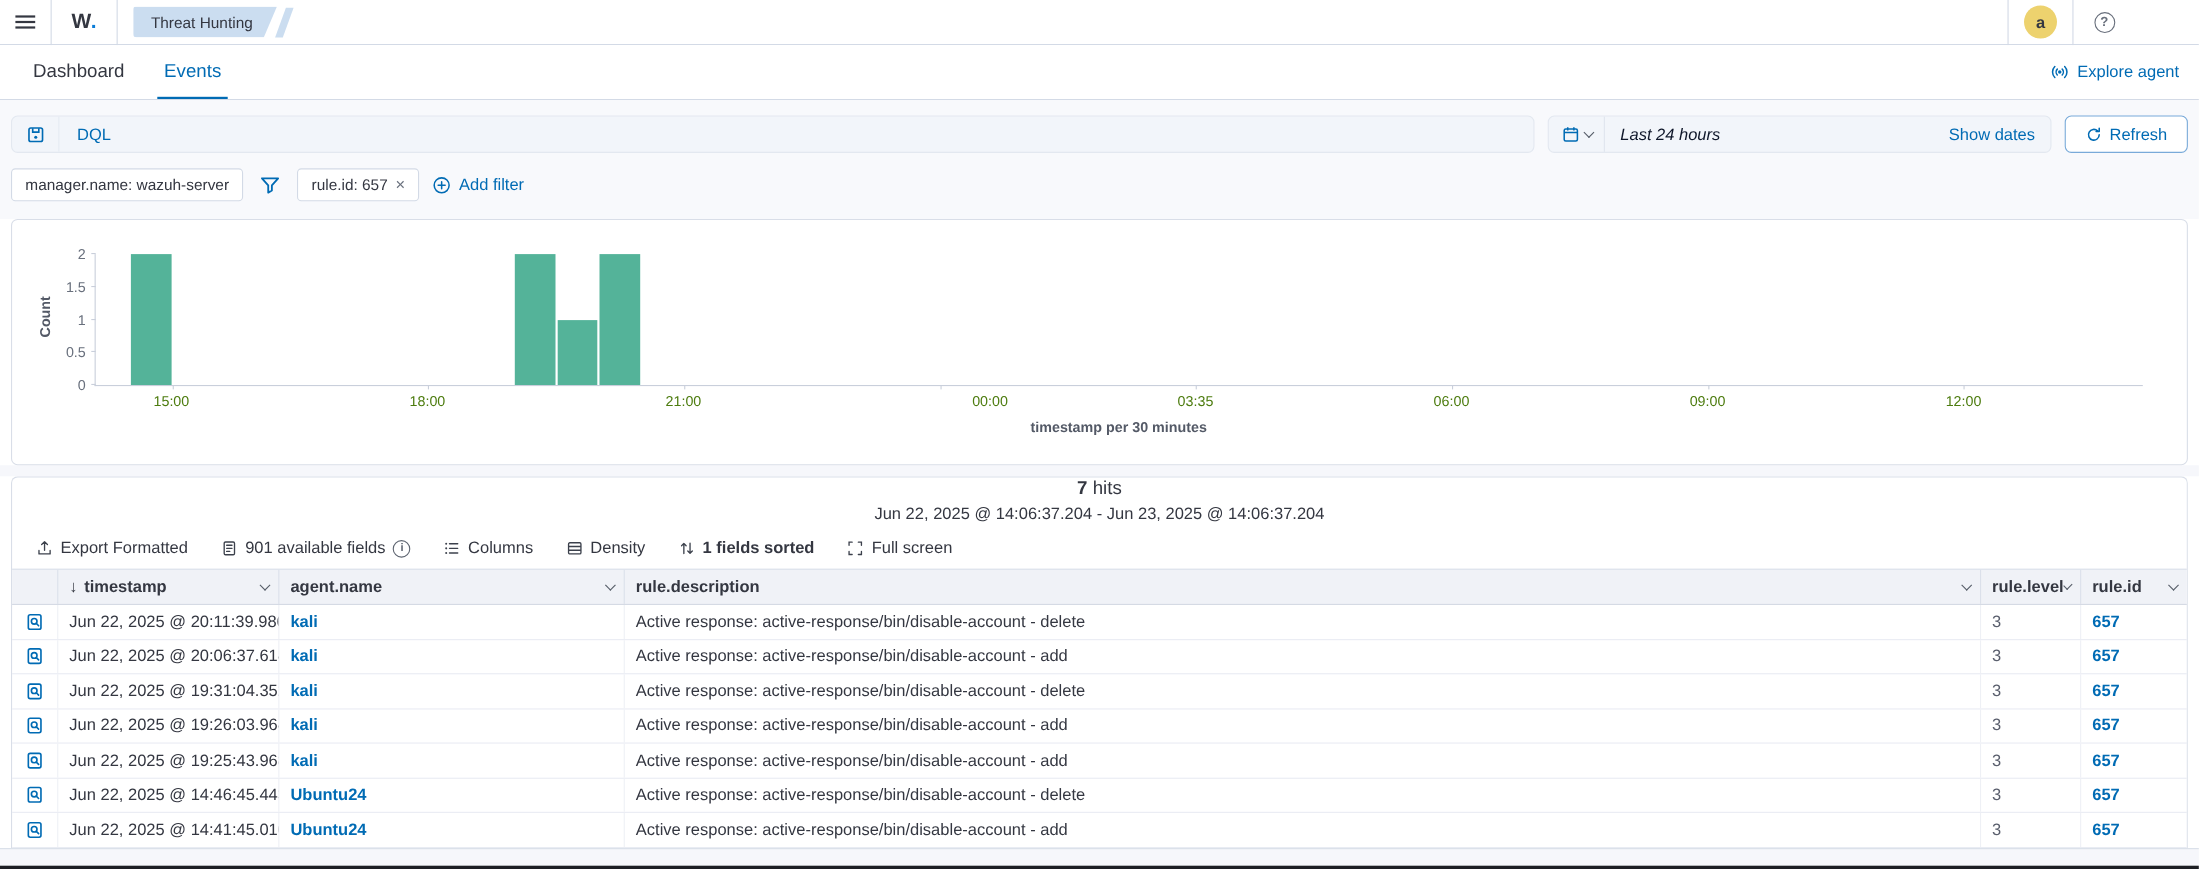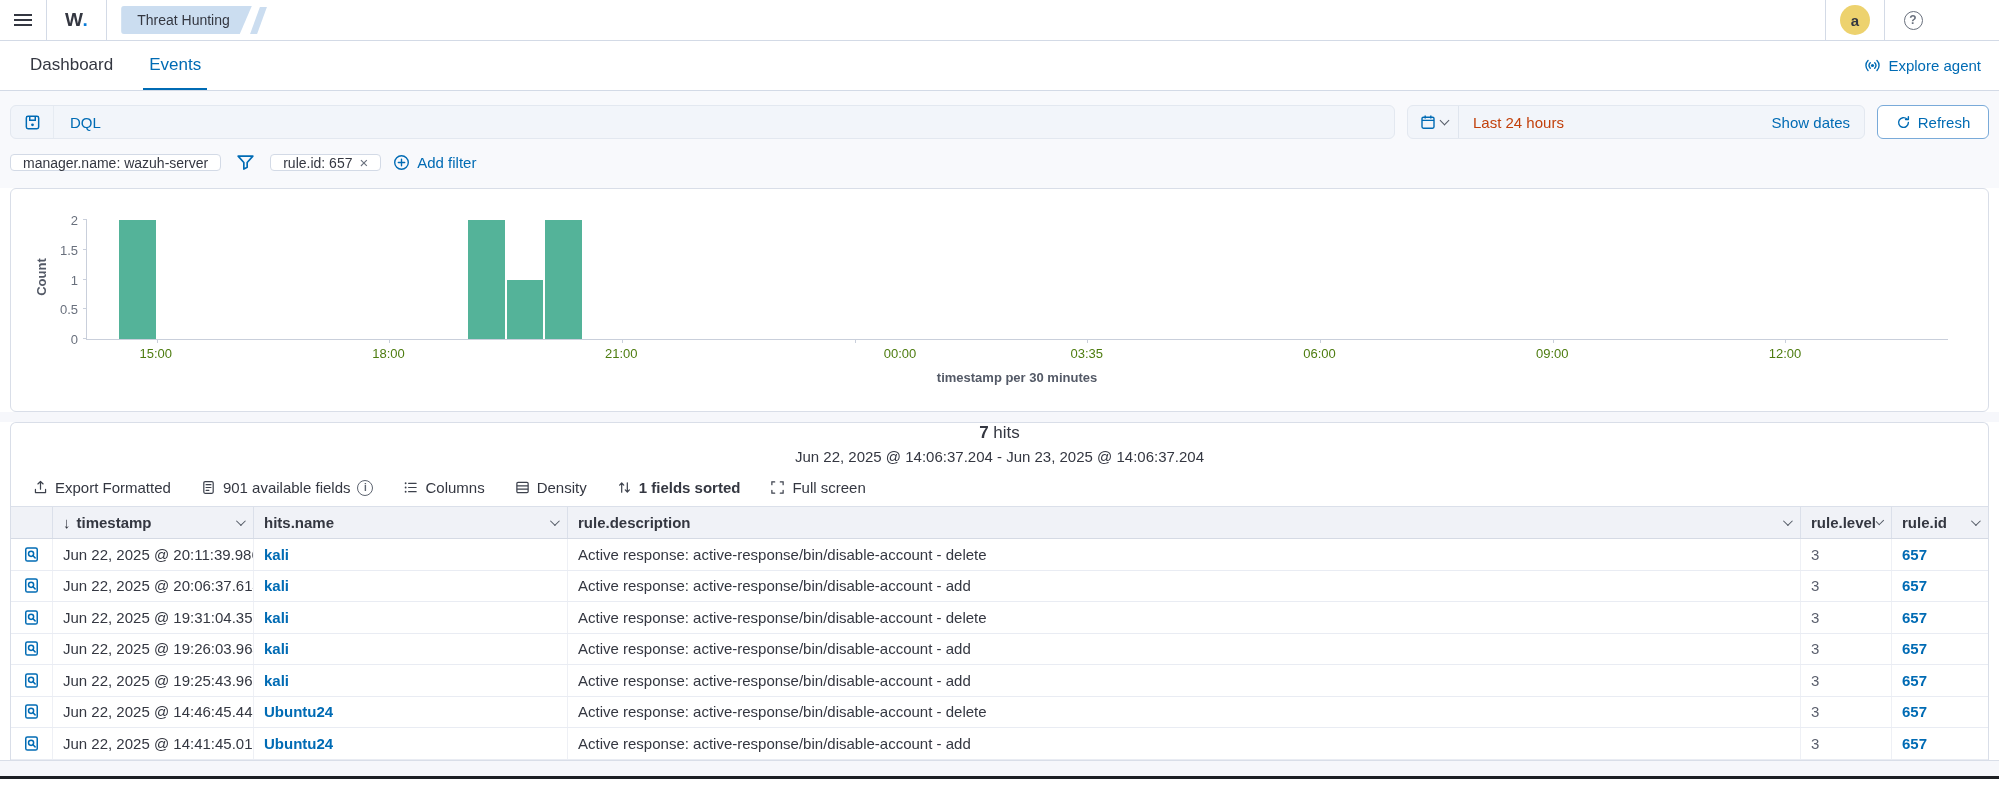--- a/index.html
+++ b/index.html
@@ -47,28 +47,28 @@
   .searchbox .sicon { width:42px; display:flex; align-items:center; justify-content:center; cursor:pointer; }
   .searchbox input { flex:1; border:none; outline:none; background:transparent; font-size:15px;
     color:#343741; font-family:inherit; }
   .searchbox input::placeholder { color:#69707d; }
   .dql { padding:0 16px; height:100%; display:flex; align-items:center; color:#006bb4; font-size:15px;
     font-weight:500; cursor:pointer; border-left:1px solid #e6ebf2; }
   .timepicker { width:458px; height:34px; background:#f2f5fa; border:1px solid #e3e8f0; border-radius:6px;
     display:flex; align-items:center; }
   .tp-cal { padding:0 10px 0 12px; height:100%; display:flex; align-items:center; gap:5px;
     border-right:1px solid #dfe5ee; cursor:pointer; }
-  .tp-text { padding:0 14px; font-size:15px; color:#c2410c; cursor:pointer; }
+  .tp-text { padding:0 14px; font-size:15px; color:#0f172a; cursor:pointer;font-style:italic; }
   .tp-show { margin-left:auto; padding-right:14px; color:#006bb4; font-size:15px; cursor:pointer; }
   .refresh-btn { width:112px; height:34px; border:1px solid #79aad9; border-radius:6px; background:#fff;
     color:#006bb4; font-size:15px; font-weight:500; display:flex; align-items:center; justify-content:center;
     gap:7px; cursor:pointer; font-family:inherit; }
 
   .frow { display:flex; align-items:center; gap:12px; margin-top:14px; }
-  .pill { background:#fff; border:1px solid #d3dae6; border-radius:4px; height:17px; padding:0 12px;
+  .pill { background:#fff; border:1px solid #d3dae6; border-radius:4px; height:30px; padding:0 12px;
     display:flex; align-items:center; gap:7px; font-size:14px; color:#343741; cursor:pointer; }
   .pill .x { color:#69707d; font-size:15px; cursor:pointer; }
   .funnel { display:flex; align-items:center; cursor:pointer; padding:0 3px; }
   .addfilter { display:flex; align-items:center; gap:7px; color:#006bb4; font-size:15px; cursor:pointer; }
 
   
   .chart-panel { margin:0 10px; height:224px; background:#fff; border:1px solid #d9dee8; border-radius:6px;
     position:relative; }
   .plot-wrap { position:absolute; left:75px; right:40px; top:31px; }
   .plot { position:relative; height:120px; border-left:1px solid #c9cfdb; border-bottom:1px solid #c9cfdb; }
@@ -332,21 +332,21 @@
 
   <div class="grid">
     <div class="t-header">
       <div class="h-cell"></div>
       <div class="h-cell">
         <span class="sort-arrow">↓</span>
         <span>timestamp</span>
         <span class="chev"></span>
       </div>
       <div class="h-cell">
-        <span>hits.name</span>
+        <span>agent.name</span>
         <span class="chev"></span>
       </div>
       <div class="h-cell">
         <span>rule.description</span>
         <span class="chev"></span>
       </div>
       <div class="h-cell">
         <span>rule.level</span>
         <span class="chev"></span>
       </div>

